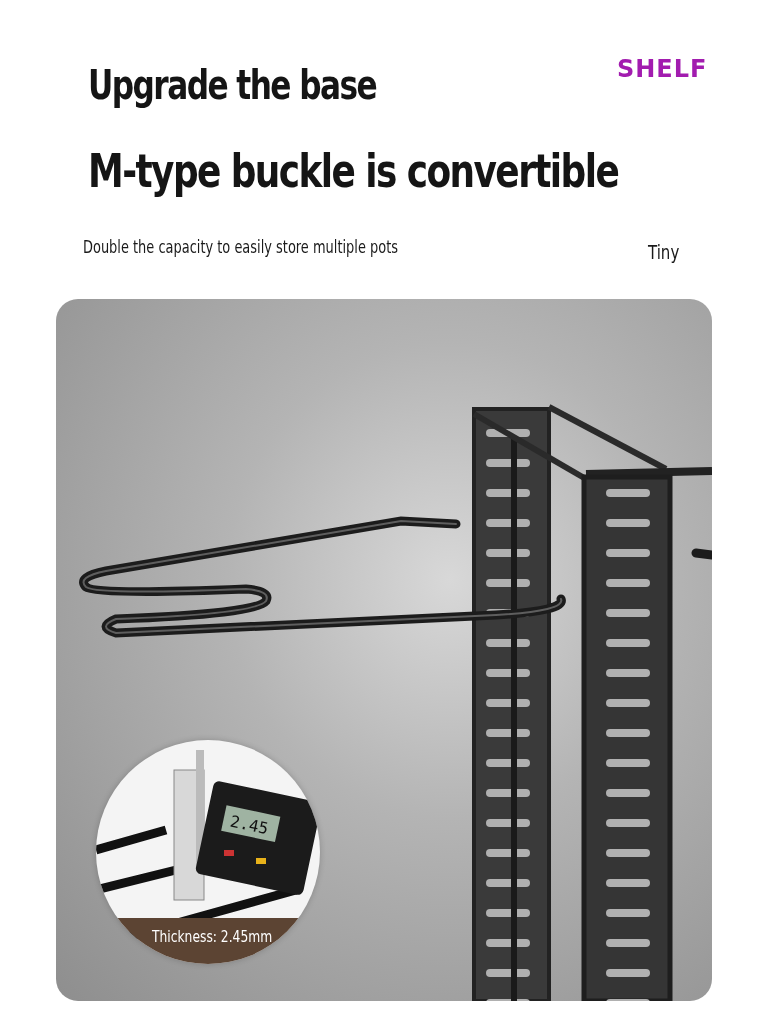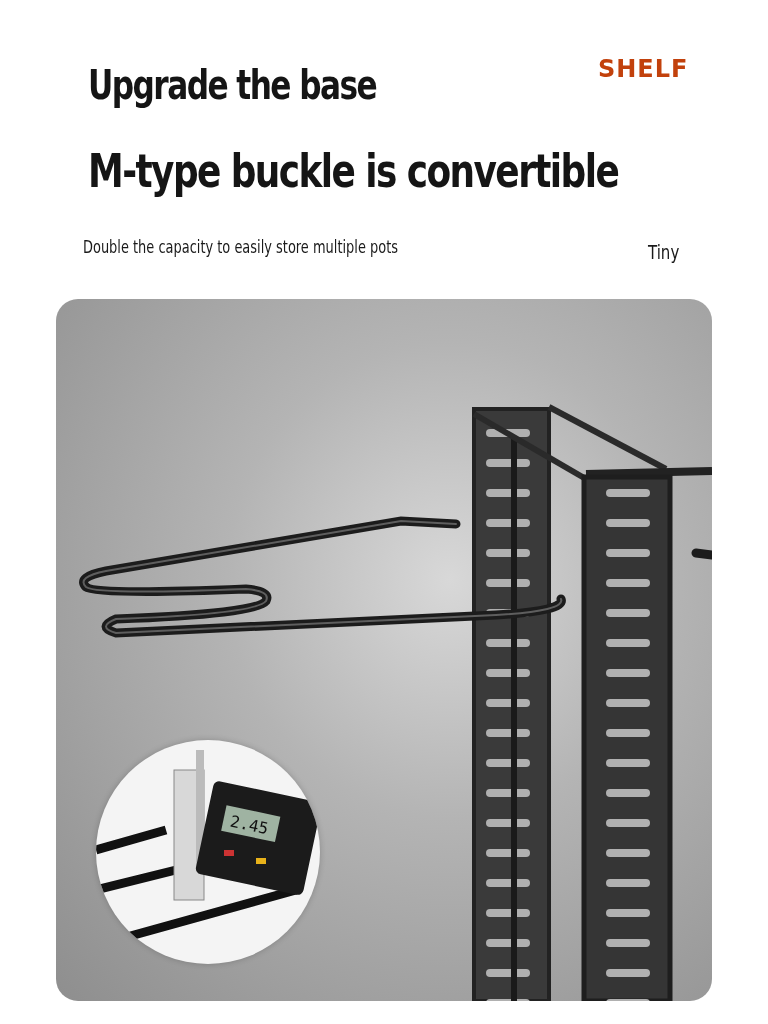--- a/index.html
+++ b/index.html
@@ -1,19 +1,19 @@
 <!DOCTYPE html>
 <html><head>
 <meta charset="utf-8">
 <style>
   html, body { margin:0; padding:0; }
   body { width:768px; height:1024px; background:#ffffff; position:relative; overflow:hidden; font-family:"Liberation Sans", sans-serif; color:#111; }
   .title1 { position:absolute; left:88px; top:62px; font-family:"DejaVu Sans", sans-serif; font-weight:bold; font-size:40px; letter-spacing:-2px; transform:scaleX(0.78); transform-origin:left top; white-space:nowrap; color:#151515; }
   .title2 { position:absolute; left:88px; top:144px; font-family:"DejaVu Sans", sans-serif; font-weight:bold; font-size:46px; letter-spacing:-2px; transform:scaleX(0.78); transform-origin:left top; white-space:nowrap; color:#151515; }
-  .brand { position:absolute; left:598px; top:55px; font-family:"DejaVu Sans", sans-serif; font-weight:bold; font-size:24px; letter-spacing:1px; color:#c2410c; }
+  .brand { position:absolute; left:617px; top:55px; font-family:"DejaVu Sans", sans-serif; font-weight:bold; font-size:24px; letter-spacing:1px; color:#a21caf; }
   .sub { position:absolute; left:83px; top:236px; font-family:"DejaVu Sans", sans-serif; font-size:18px; transform:scaleX(0.72); transform-origin:left top; white-space:nowrap; color:#1a1a1a; }
   .tiny { position:absolute; left:648px; top:240px; font-family:"DejaVu Sans", sans-serif; font-size:20px; transform:scaleX(0.75); transform-origin:left top; color:#1a1a1a; }
   .card { position:absolute; left:56px; top:299px; width:656px; height:702px; border-radius:22px; overflow:hidden;
     background: radial-gradient(ellipse at 60% 40%, #d8d8d8 0%, #b4b4b4 40%, #8e8e8e 100%); }
   .card svg { position:absolute; left:0; top:0; }
   .inset { position:absolute; left:40px; top:441px; width:224px; height:224px; border-radius:50%; overflow:hidden; background:#f4f4f4; box-shadow:0 0 6px rgba(0,0,0,0.2); }
   .inset svg { position:absolute; left:0; top:0; }
   .caption { position:absolute; left:0; bottom:0; width:100%; height:46px; background:#5c4433; clip-path: polygon(8% 0, 100% 0, 100% 100%, 0 100%); }
   .caption span { position:absolute; left:56px; top:10px; font-family:"DejaVu Sans", sans-serif; font-size:15px; color:#ffffff; transform:scaleX(0.82); transform-origin:left top; white-space:nowrap; }
 </style>
@@ -54,14 +54,17 @@
     <svg width="224" height="224" viewBox="0 0 224 224">
       <path d="M0 110 L70 90 M0 150 L80 130 M20 200 L200 150" stroke="#111" stroke-width="9" fill="none"></path>
       <rect x="78" y="30" width="30" height="130" fill="#d8d8d8" stroke="#888"></rect>
       <rect x="100" y="10" width="8" height="120" fill="#bbb"></rect>
       <rect x="108" y="50" width="110" height="95" rx="6" fill="#1b1b1b" transform="rotate(12 160 95)"></rect>
       <rect x="125" y="72" width="55" height="26" fill="#9fb3a2" transform="rotate(12 160 95)"></rect>
       <text x="132" y="92" font-family="DejaVu Sans Mono, monospace" font-size="16" fill="#111" transform="rotate(12 160 95)">2.45</text>
       <rect x="128" y="110" width="10" height="6" fill="#c33"></rect>
       <rect x="160" y="118" width="10" height="6" fill="#e8b21a"></rect>
     </svg>
+    <div class="caption">
+      <span>Thickness: 2.45mm</span>
+    </div>
   </div>
 </div>
 
 </body></html>

